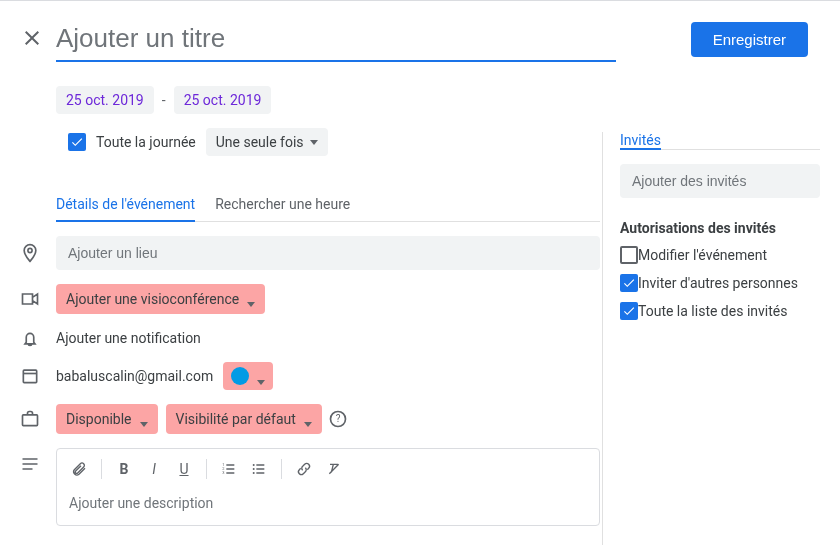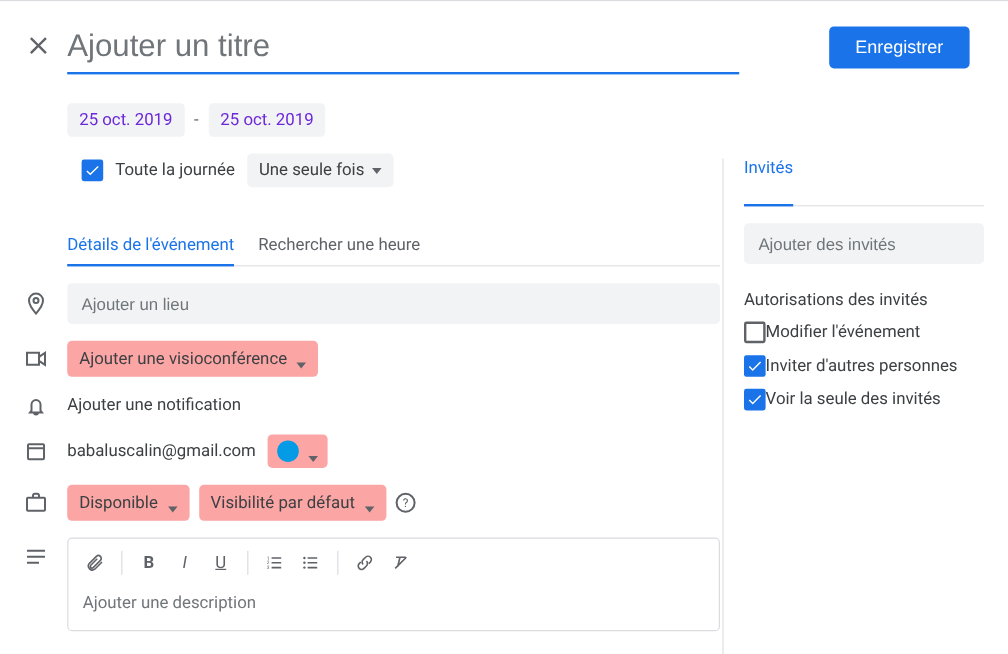--- a/index.html
+++ b/index.html
@@ -44,24 +44,24 @@
   .color-swatch { width: 18px; height: 18px; border-radius: 50%; background: #039be5; }
   .help-icon { width: 20px; height: 20px; border-radius: 50%; color: #5f6368; display: flex; align-items: center; justify-content: center; cursor: pointer; margin-left: 6px; }
 
   .desc-box { border: 1px solid #dadce0; border-radius: 4px; flex: 1; }
   .toolbar { display: flex; align-items: center; padding: 6px 8px; gap: 2px; }
   .tb-btn { width: 28px; height: 28px; display: flex; align-items: center; justify-content: center; cursor: pointer; border-radius: 2px; color: #5f6368; }
   .tb-btn svg { width: 16px; height: 16px; }
   .tb-sep { width: 1px; height: 20px; background: #dadce0; margin: 0 6px; }
   .desc-area { padding: 6px 12px 14px 12px; color: #70757a; font-size: 14px; }
 
-  .right-tab { color: #1a73e8; border-bottom: 2px solid #1a73e8; display: inline-block; padding-bottom: 22px; font-size: 14px; margin-bottom: 0; }
+  .right-tab { color: #1a73e8; border-bottom: 2px solid #1a73e8; display: inline-block; padding-bottom: 0; font-size: 14px; margin-bottom: 0; }
   .right-tab-line { border-bottom: 1px solid #e0e0e0; margin-bottom: 14px; margin-top: -1px; }
   .right .text-field { width: 100%; }
-  .perms-title { margin: 22px 0 10px 0; font-size: 14px; color: #3c4043; }
+  .perms-title { margin: 22px 0 10px 0; font-size: 14px; color: #3c4043; font-weight: bold; }
   .perm-row { display: flex; align-items: center; margin-bottom: 10px; font-size: 14px; }
 </style>
 </head>
 <body>
 
 <div class="container">
 
   <div class="header">
     <div class="close">
       <svg viewBox="0 0 24 24">
@@ -248,18 +248,18 @@
             </svg>
         </div>
         <span>Inviter d'autres personnes</span>
       </div>
       <div class="perm-row">
         <div class="checkbox checked">
           <svg viewBox="0 0 24 24">
               <path fill="#fff" d="M9 16.17 4.83 12l-1.42 1.41L9 19 21 7l-1.41-1.41z"></path>
             </svg>
         </div>
-        <span>Voir la seule des invités</span>
+        <span>Toute la liste des invités</span>
       </div>
     </div>
   </div>
 
 </div>
 
 </body></html>

